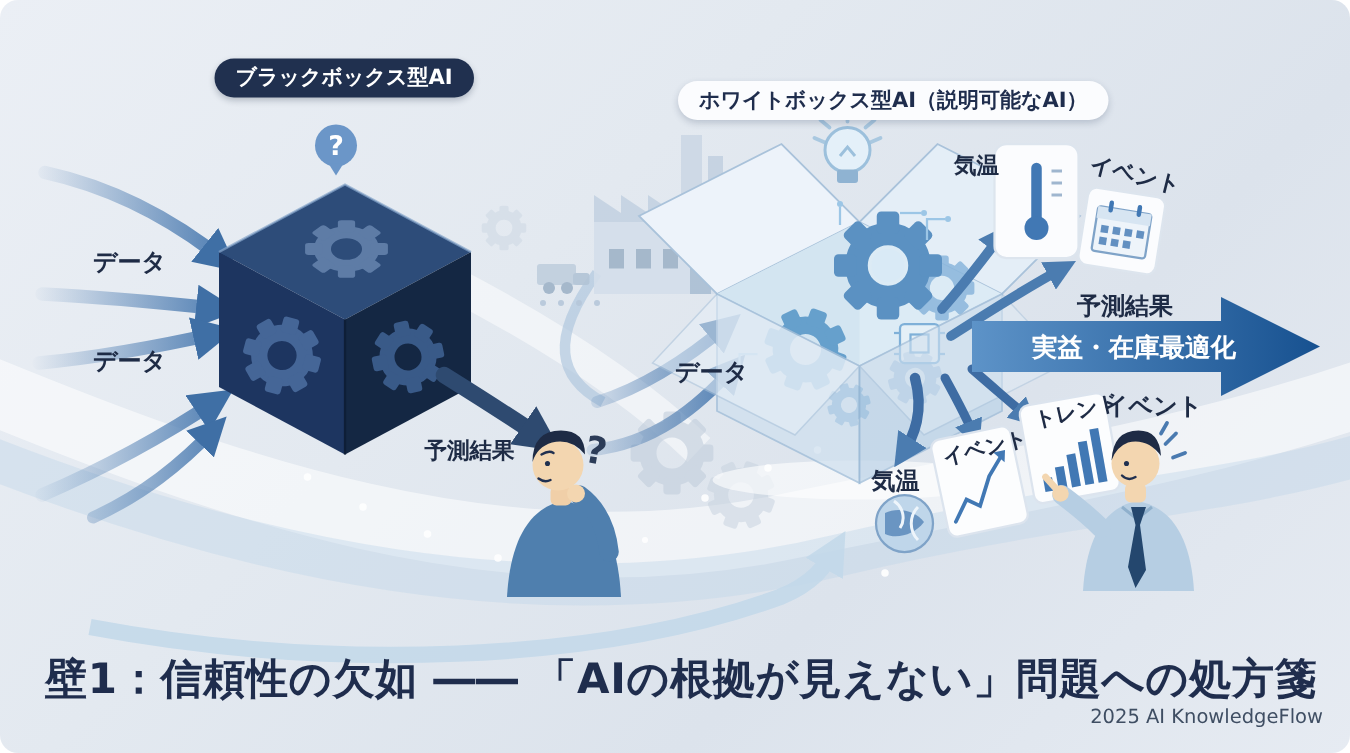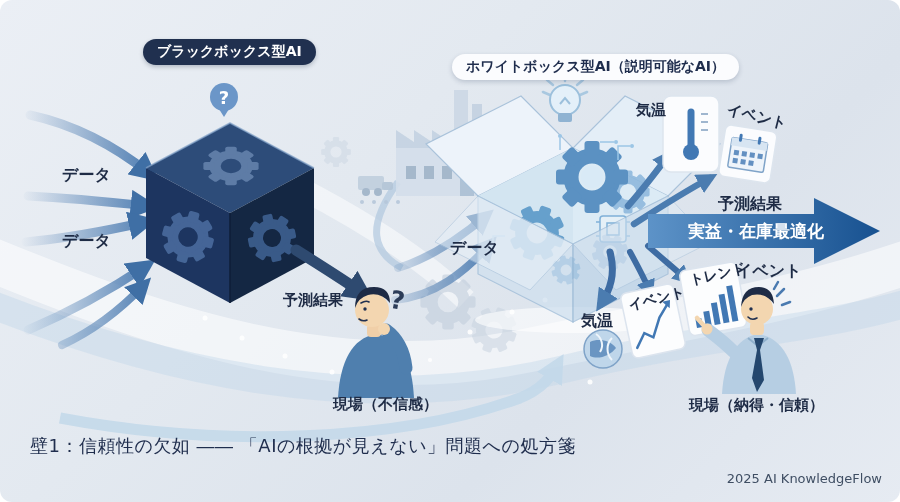--- a/index.html
+++ b/index.html
@@ -22,21 +22,21 @@
     background:#6b96c8;color:#fff;font-weight:bold;font-size:18px;
     display:flex;align-items:center;justify-content:center;
   }
   .q-badge .tail{
     position:absolute;left:9px;top:26px;width:0;height:0;
     border-left:5px solid transparent;border-right:5px solid transparent;
     border-top:8px solid #6b96c8;
   }
   .center{text-align:right;}
   .title{
-    position:absolute;left:30px;top:434px;font-weight:normal;font-size:18px;
+    position:absolute;left:30px;top:434px;font-weight:bold;font-size:28px;
     color:#1f2d4d;letter-spacing:.5px;white-space:nowrap;
   }
   .credit{position:absolute;right:18px;top:471px;font-size:13px;color:#3f4e63;}
 </style>
 </head>
 <body>
 
 <div class="stage">
 
 <svg class="art" width="900" height="502" viewBox="0 0 900 502">
@@ -321,29 +321,27 @@
   <span>?</span>
   <span class="tail"></span>
 </div>
 
 <div class="label" style="left:62px;top:165px;font-size:16px;">データ</div>
 <div class="label" style="left:62px;top:231px;font-size:16px;">データ</div>
 <div class="label center" style="left:225px;top:291px;width:118px;font-size:15px;line-height:1.25;">
   <div>予測結果</div>
 </div>
 <div class="label" style="left:390px;top:286px;font-size:25px;color:#2c3c58;transform:rotate(10deg);">?</div>
-<div class="label center" style="left:316px;top:395px;width:122px;font-size:15px;">現場（不信感）</div>
 
 <div class="label" style="left:450px;top:238px;font-size:16px;">データ</div>
 <div class="label" style="left:636px;top:101px;font-size:15px;">気温</div>
 <div class="label" style="left:727px;top:100px;font-size:15px;transform:rotate(14deg);transform-origin:left center;">イベント</div>
 <div class="label" style="left:718px;top:194px;font-size:16px;">予測結果</div>
 <div class="label center" style="left:660px;top:220px;width:164px;font-size:17px;color:#ffffff;">実益・在庫最適化</div>
 <div class="label" style="left:736px;top:261px;font-size:16px;">イベント</div>
 <div class="label" style="left:690px;top:272px;font-size:14px;transform:rotate(-13deg);transform-origin:left center;">トレンド</div>
 <div class="label" style="left:629px;top:297px;font-size:14px;transform:rotate(-14deg);transform-origin:left center;">イベント</div>
 <div class="label" style="left:581px;top:311px;font-size:16px;">気温</div>
-<div class="label center" style="left:688px;top:396px;width:136px;font-size:15px;">現場（納得・信頼）</div>
 
 <div class="title">壁1：信頼性の欠如 ―― 「AIの根拠が見えない」問題への処方箋</div>
 <div class="credit">2025 AI KnowledgeFlow</div>
 
 </div>
 
 </body></html>

